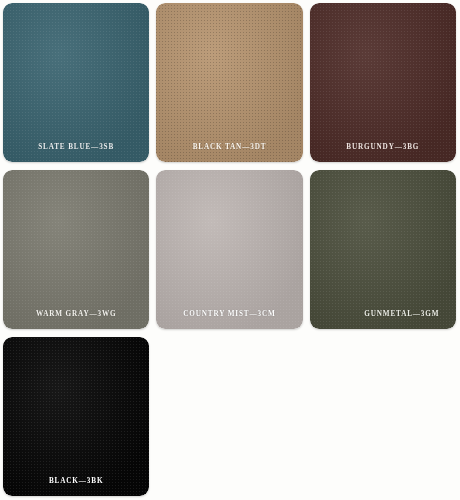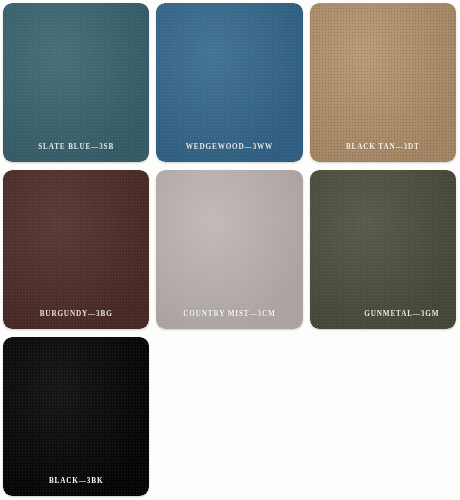--- a/index.html
+++ b/index.html
@@ -78,39 +78,39 @@
 <body style="background: rgb(253, 253, 251);">
 
 <div class="swatch-sheet">
 
   <div class="swatch">
     <div class="swatch-fill vignette" style="background: rgb(58, 100, 112);"></div>
     <div class="swatch-grain"></div>
     <div class="swatch-label" style="color: rgb(233, 238, 240);">SLATE BLUE—3SB</div>
   </div>
 
-  <div class="swatch">
-    <div class="swatch-fill vignette" style="background: rgb(53, 104, 141);"></div>
-    <div class="swatch-grain"></div>
-    <div class="swatch-label" style="color: rgb(230, 237, 243);">WEDGEWOOD—3WW</div>
-  </div>
 
 
   <div class="swatch textured">
     <div class="swatch-fill vignette" style="background: rgb(183, 149, 112);"></div>
     <div class="swatch-grain"></div>
     <div class="swatch-label" style="color: rgb(253, 248, 240);">BLACK TAN—3DT</div>
   </div>
 
   <div class="swatch">
     <div class="swatch-fill vignette" style="background: rgb(78, 44, 40);"></div>
     <div class="swatch-grain"></div>
     <div class="swatch-label" style="color: rgb(240, 228, 224);">BURGUNDY—3BG</div>
   </div>
 
+  <div class="swatch">
+    <div class="swatch-fill vignette" style="background: rgb(123, 122, 111);"></div>
+    <div class="swatch-grain"></div>
+    <div class="swatch-label" style="color: rgb(244, 243, 238);">WARM GRAY—3WG</div>
+  </div>
 
   <div class="swatch">
     <div class="swatch-fill vignette" style="background: rgb(189, 181, 178);"></div>
     <div class="swatch-grain"></div>
     <div class="swatch-label" style="color: rgb(255, 255, 255);">COUNTRY MIST—3CM</div>
   </div>
 
   <div class="swatch">
     <div class="swatch-fill vignette" style="background: rgb(76, 79, 61);"></div>
     <div class="swatch-grain"></div>

